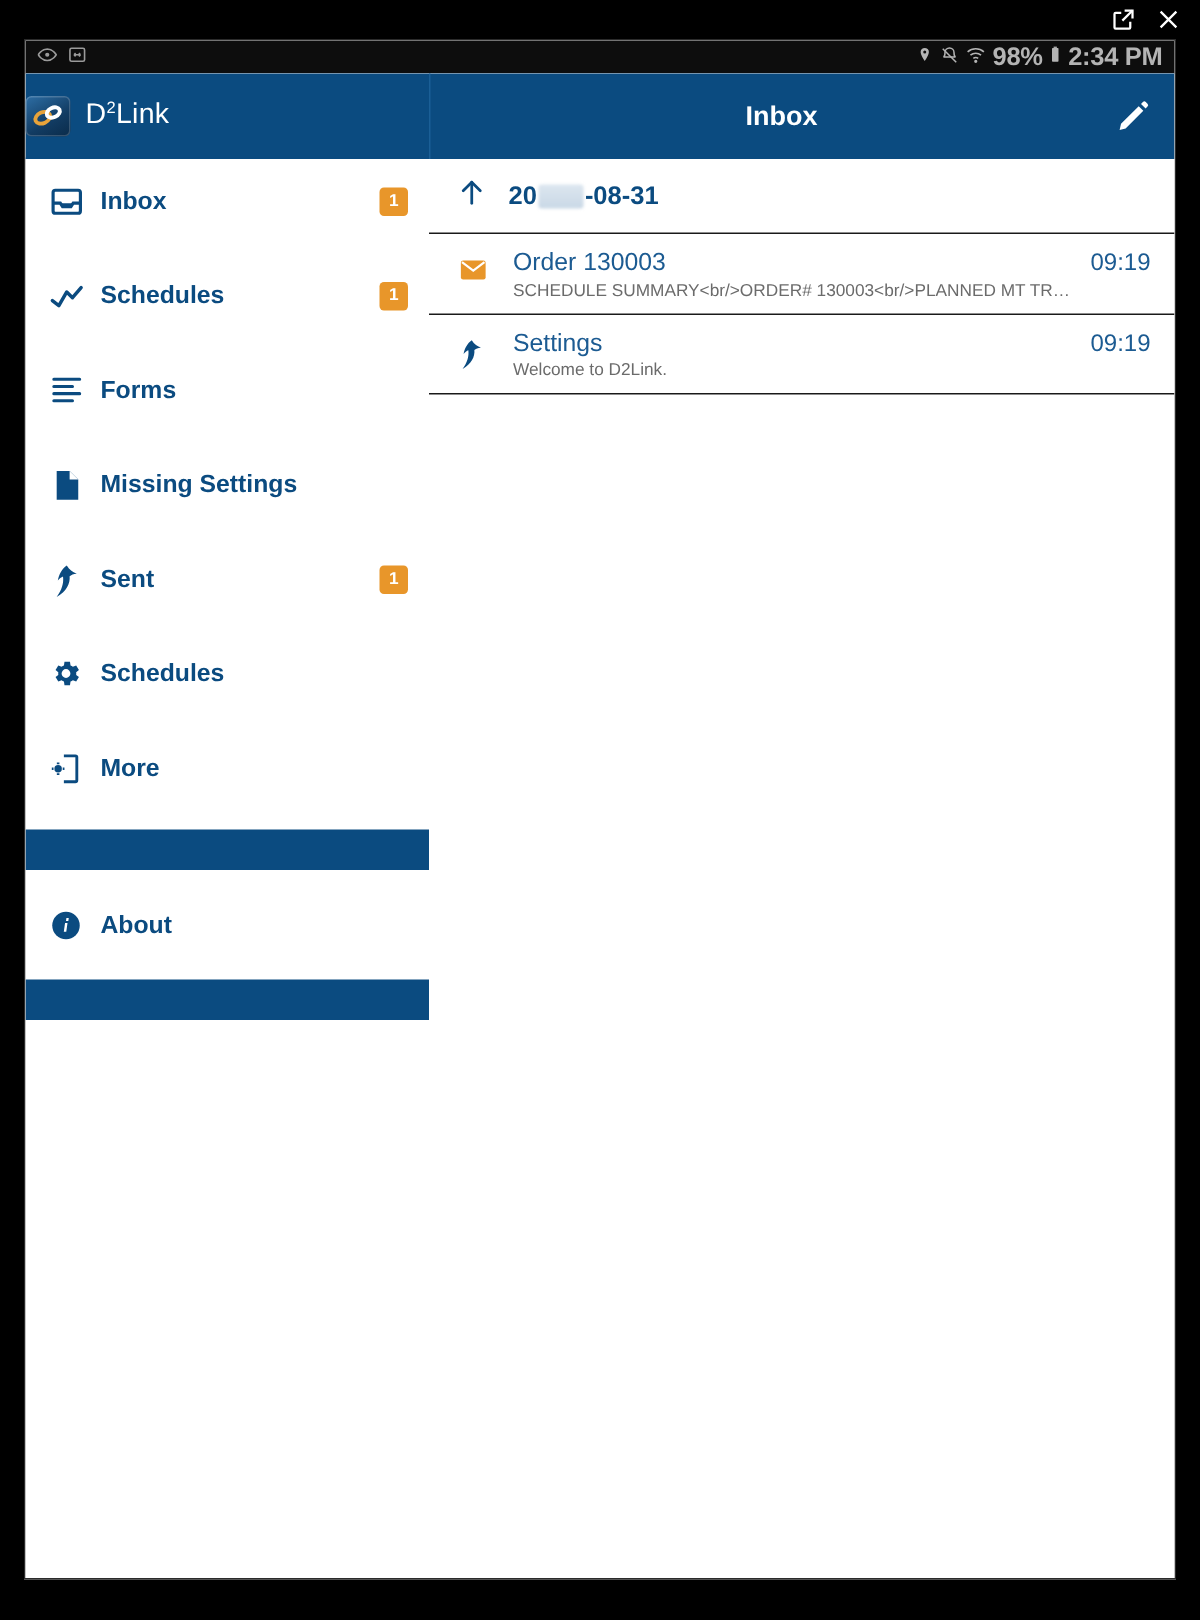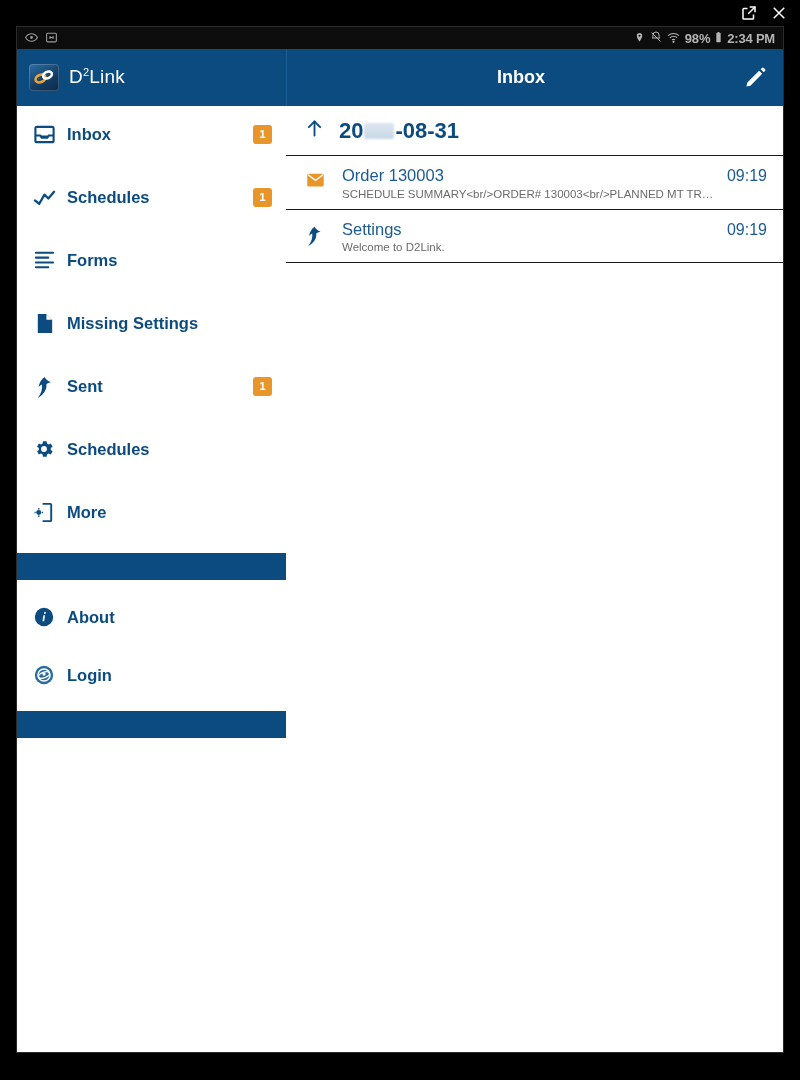--- a/index.html
+++ b/index.html
@@ -42,31 +42,31 @@
   #statusbar {
     height: 22px; width: 100%;
     background: #0d0d0d;
     display: flex; align-items: center;
     padding: 0 8px;
     color: #9a9a9a;
     font-size: 11px;
   }
   #sb-left { display: flex; align-items: center; gap: 7px; }
   #sb-right { margin-left: auto; display: flex; align-items: center; gap: 5px; }
-  #sb-right .txt { font-size: 13px; color: #b4b4b4; font-weight: 600; letter-spacing: -.2px;}
+  #sb-right .txt { font-size: 17px; color: #b4b4b4; font-weight: 600; letter-spacing: -.2px;}
 
   
   #appbody { display: flex; height: calc(100% - 22px); background: #fff; }
 
   
   #sidebar { width: 269px; background: #fff; position: relative; }
   #sidebar-header {
     height: 57px; background: #0b4b80;
     display: flex; align-items: center; gap: 10px;
-    padding-left: 12px;
+    padding-left: 0;
     border-bottom: 1px solid #0b4b80;
   }
   #logo-mark {
     width: 30px; height: 27px; border-radius: 4px;
     background: linear-gradient(150deg,#2e6fa6 0%, #123c63 60%, #0a2b4a 100%);
     position: relative; flex: none;
     box-shadow: inset 0 0 0 1px rgba(255,255,255,.18);
   }
   #brand {
     color: #fff; font-size: 19px; letter-spacing: .2px;
@@ -117,21 +117,21 @@
   #compose-btn { width: 28px; height: 28px; display:flex; align-items:center; justify-content:center; cursor:pointer; }
 
   
   .date-row {
     display: flex; align-items: center; gap: 14px;
     height: 50px; padding: 0 16px 0 18px;
     border-bottom: 1px solid #1a1a1a;
     background: #fff;
   }
   .date-text {
-    font-size: 22px; font-weight: bold; color: #0b4b80;
+    font-size: 17px; font-weight: bold; color: #0b4b80;
     display: flex; align-items: center;
   }
   .redact {
     display: inline-block; width: 30px; height: 16px;
     background: linear-gradient(180deg,#dce6ef,#c9d8e6);
     border-radius: 2px; margin: 0 1px;
     filter: blur(1.1px);
     vertical-align: middle;
   }
 
@@ -324,31 +324,20 @@
           <div class="nav-item">
             <span class="nav-ico">
               <svg viewBox="0 0 24 24" width="22" height="22">
                 <circle cx="12" cy="12" r="10" fill="#0b4b80"></circle>
                 <path d="M11.3 10.2h1.8l-.9 6.4h-1.8zM12.3 6.6h1.7l-.3 2.1h-1.7z" fill="#fff"></path>
               </svg>
             </span>
             <span class="nav-label">About</span>
           </div>
 
-          <div class="nav-item">
-            <span class="nav-ico">
-              <svg viewBox="0 0 24 24" width="22" height="22">
-                <circle cx="12" cy="12" r="10" fill="#2b6ca3"></circle>
-                <circle cx="12" cy="12" r="6.6" fill="none" stroke="#fff" stroke-width="1.6"></circle>
-                <ellipse cx="12" cy="12" rx="6.2" ry="3" fill="none" stroke="#fff" stroke-width="1.4" transform="rotate(-20 12 12)"></ellipse>
-                <circle cx="12" cy="11" r="1.8" fill="#fff"></circle>
-              </svg>
-            </span>
-            <span class="nav-label">Login</span>
-          </div>
 
         </div>
 
         <div class="divider-bar"></div>
       </div>
 
       <div id="mainpane">
 
         <div id="main-header">
           <span id="main-title">Inbox</span>

